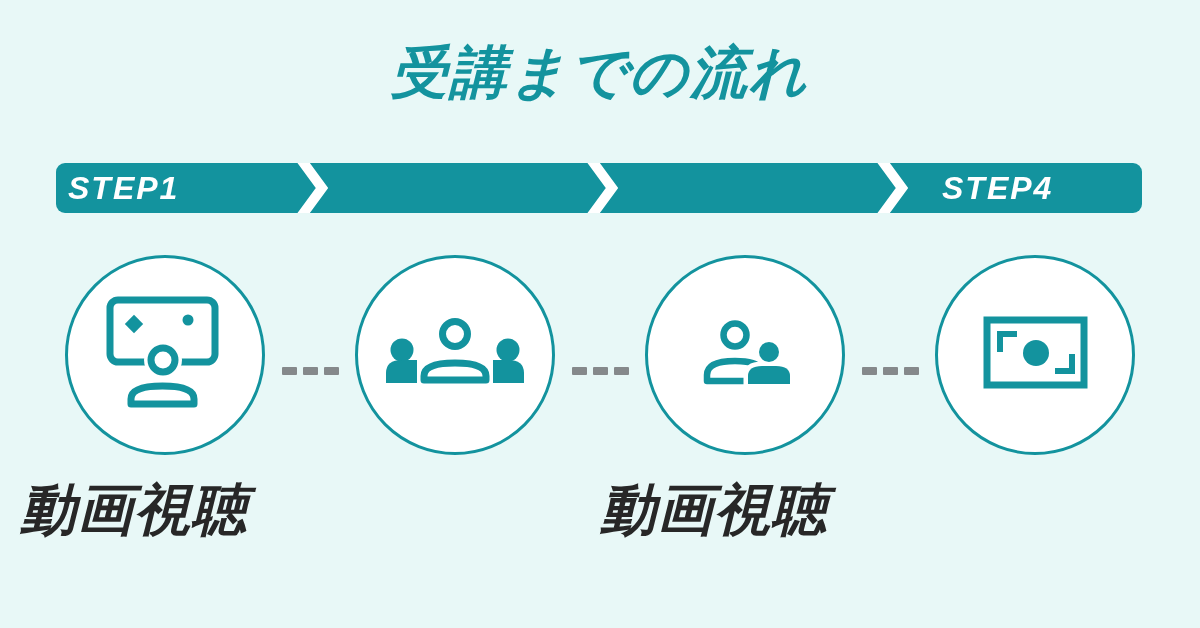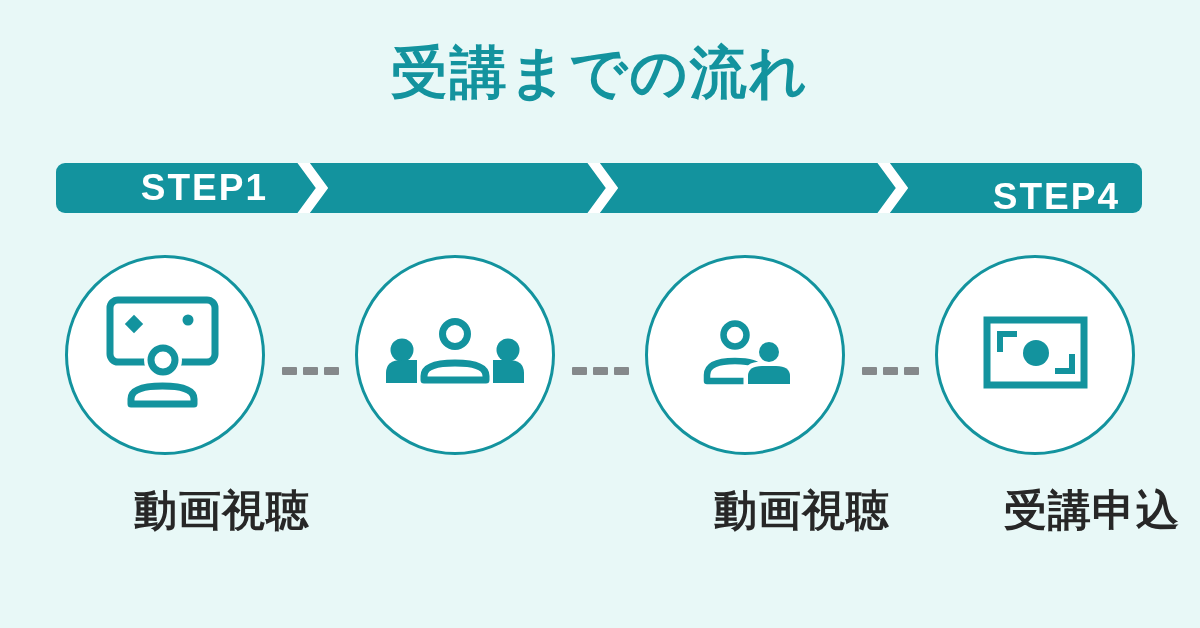--- a/index.html
+++ b/index.html
@@ -8,46 +8,47 @@
   *{margin:0;padding:0;box-sizing:border-box;}
   body{
     background:var(--bg);
     font-family:"Liberation Sans","DejaVu Sans",sans-serif;
   }
   .canvas{
     position:relative;
     width:1200px;height:564px;
     background:var(--bg);
     overflow:hidden;
+    font-style:italic;
   }
   .title{
     position:absolute;top:40px;left:0;width:1200px;
     text-align:center;
     font-size:57px;line-height:1.15;font-weight:bold;
     letter-spacing:2px;
     color:var(--teal);
   }
   .banner{
     position:absolute;left:56px;top:163px;
     width:1086px;height:50px;
     background:var(--teal);
     border-radius:9px;
     overflow:hidden;
   }
   .chevrons{position:absolute;left:0;top:0;}
   .step-label{
     position:absolute;top:0;width:200px;height:50px;
-    line-height:50px;text-align:right;
-    font-size:37px;font-weight:bold;letter-spacing:2px;
+    line-height:50px;text-align:left;
+    font-size:32px;font-weight:bold;letter-spacing:2px;
     color:#ffffff;
   }
   .step-label.s1{left:12px;}
   .step-label.s2{left:300px;}
   .step-label.s3{left:590px;}
-  .step-label.s4{left:864px;margin-top:9px;}
+  .step-label.s4{left:886px;}
   .circle{
     position:absolute;top:255px;
     width:200px;height:200px;
     background:var(--circle-fill);
     border:3px solid var(--teal);
     border-radius:50%;
     display:flex;align-items:center;justify-content:center;
     color:var(--teal);
   }
   .circle.c1{left:65px;}
@@ -62,22 +63,22 @@
   .dashes.d1{left:282px;}
   .dashes.d2{left:572px;}
   .dashes.d3{left:862px;}
   .dashes i{
     display:block;width:15px;height:8px;
     background:var(--dash);border-radius:1px;
   }
   .caption{
     position:absolute;top:480px;
     width:290px;height:60px;
-    line-height:60px;text-align:right;
-    font-size:43px;font-weight:bold;letter-spacing:1px;
+    line-height:60px;text-align:left;
+    font-size:56px;font-weight:bold;letter-spacing:1px;
     color:var(--text);
   }
   .caption.c1{left:20px;}
   .caption.c2{left:310px;}
   .caption.c3{left:600px;}
   .caption.c4{left:890px;}
 </style>
 </head>
 <body>
 
@@ -150,15 +151,14 @@
       <i></i>
     </div>
   <div class="dashes d3">
       <i></i>
       <i></i>
       <i></i>
     </div>
 
   <div class="caption c1">動画視聴</div>
   <div class="caption c3">動画視聴</div>
-  <div class="caption c4">受講申込</div>
 
 </div>
 
 </body></html>

